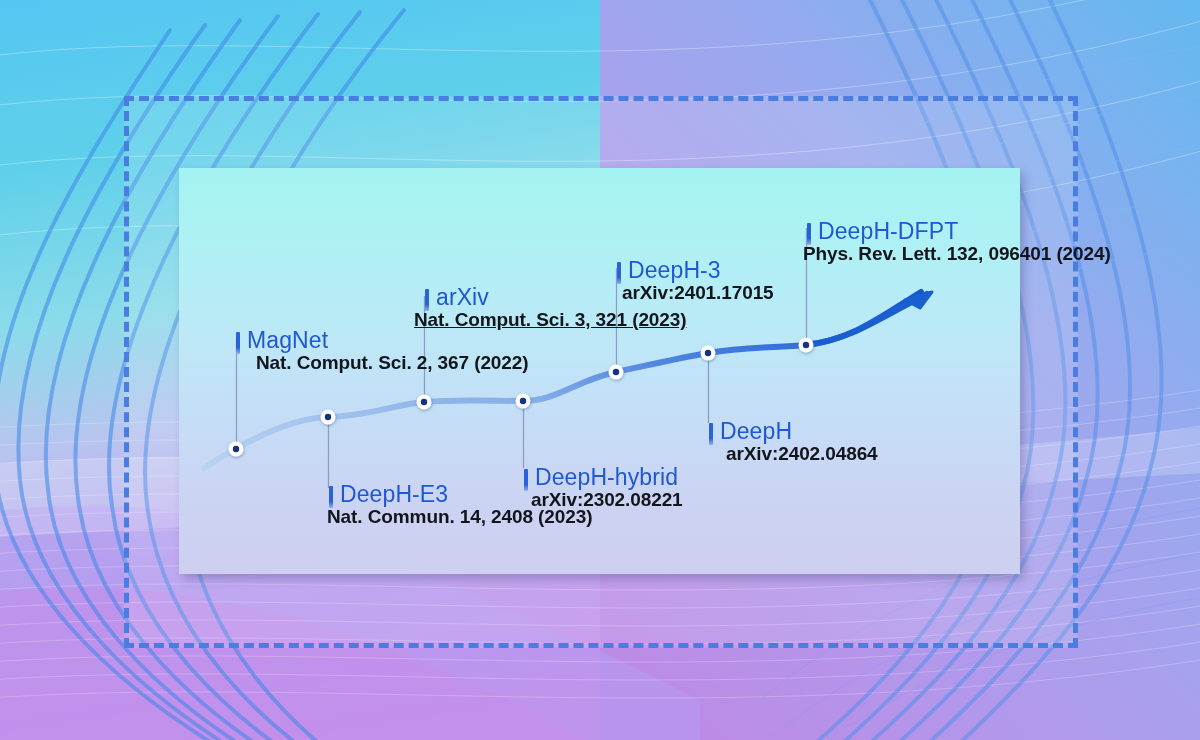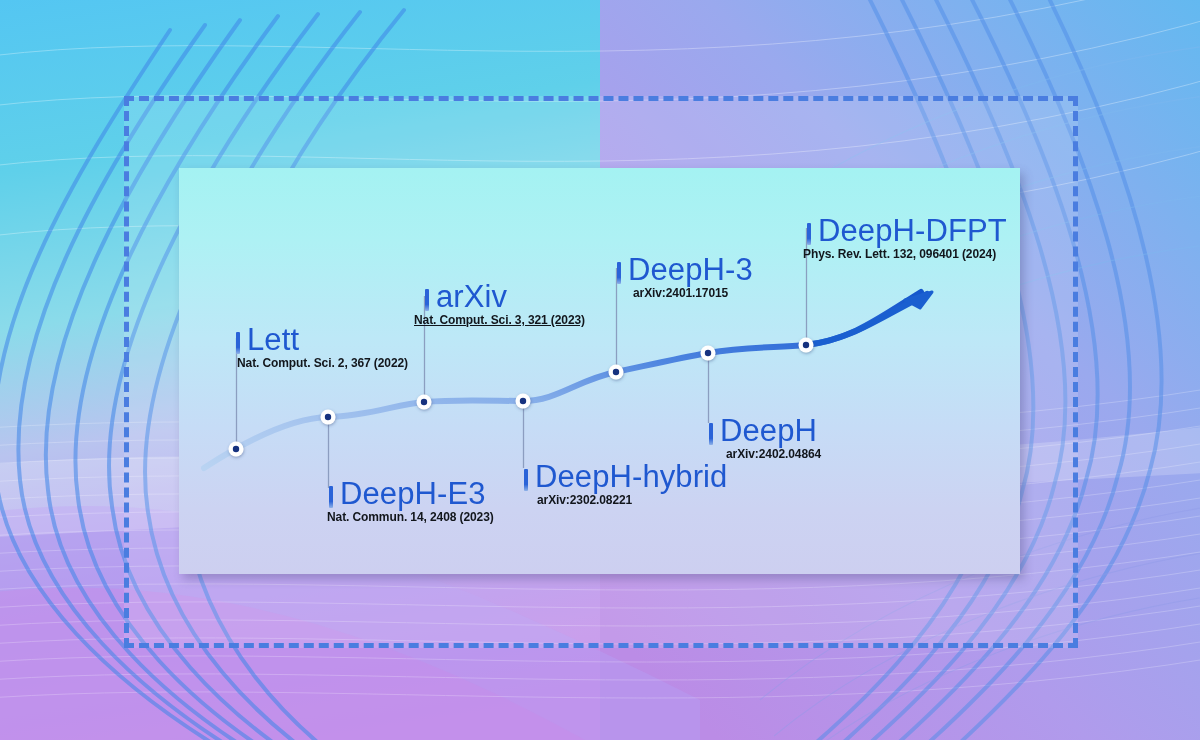--- a/index.html
+++ b/index.html
@@ -32,25 +32,25 @@
 
   
   .lbl{position:absolute;white-space:nowrap;}
   .lbl .bar{
     position:absolute;left:0;top:2px;width:4px;height:22px;
     background:linear-gradient(to bottom,#2a63d8,#2a63d8 70%,#8fb2e8);
     border-radius:1px;
   }
   .lbl .title{
     position:absolute;left:11px;top:-4px;
-    font-size:31px;color:#1f58d0;line-height:28px;letter-spacing:.1px;
+    font-size:23px;color:#1f58d0;line-height:28px;letter-spacing:.1px;
   }
   .lbl .cite{
     position:absolute;top:24px;
-    font-size:12px;color:#12161c;line-height:18px;font-weight:600;
+    font-size:19px;color:#12161c;line-height:18px;font-weight:600;
     letter-spacing:-.1px;
   }
   .lbl.below .bar{top:2px;}
 </style>
 </head>
 <body>
 
 <div id="stage">
 
   <div id="bg">
@@ -219,46 +219,46 @@
           </g>
         <g>
             <circle cx="627" cy="177" r="7.5" fill="#ffffff"></circle>
             <circle cx="627" cy="177" r="3.2" fill="#13307f"></circle>
           </g>
       </g>
     </svg>
 
     <div class="lbl" style="left:57px;top:162px;">
       <span class="bar"></span>
-      <span class="title">Lett</span>
-      <span class="cite" style="left:1px;">Nat. Comput. Sci. 2, 367 (2022)</span>
+      <span class="title">MagNet</span>
+      <span class="cite" style="left:20px;">Nat. Comput. Sci. 2, 367 (2022)</span>
     </div>
 
     <div class="lbl below" style="left:150px;top:316px;">
       <span class="bar"></span>
       <span class="title">DeepH-E3</span>
       <span class="cite" style="left:-2px;">Nat. Commun. 14, 2408 (2023)</span>
     </div>
 
     <div class="lbl" style="left:246px;top:119px;">
       <span class="bar"></span>
       <span class="title">arXiv</span>
       <span class="cite" style="left:-11px;text-decoration:underline;">Nat. Comput. Sci. 3, 321 (2023)</span>
     </div>
 
     <div class="lbl below" style="left:345px;top:299px;">
       <span class="bar"></span>
       <span class="title">DeepH-hybrid</span>
-      <span class="cite" style="left:13px;text-align:right;">arXiv:2302.08221</span>
+      <span class="cite" style="left:7px;text-align:right;">arXiv:2302.08221</span>
     </div>
 
     <div class="lbl" style="left:438px;top:92px;">
       <span class="bar"></span>
       <span class="title">DeepH-3</span>
-      <span class="cite" style="left:16px;text-align:right;">arXiv:2401.17015</span>
+      <span class="cite" style="left:5px;text-align:right;">arXiv:2401.17015</span>
     </div>
 
     <div class="lbl below" style="left:530px;top:253px;">
       <span class="bar"></span>
       <span class="title">DeepH</span>
       <span class="cite" style="left:17px;">arXiv:2402.04864</span>
     </div>
 
     <div class="lbl" style="left:628px;top:53px;">
       <span class="bar"></span>

